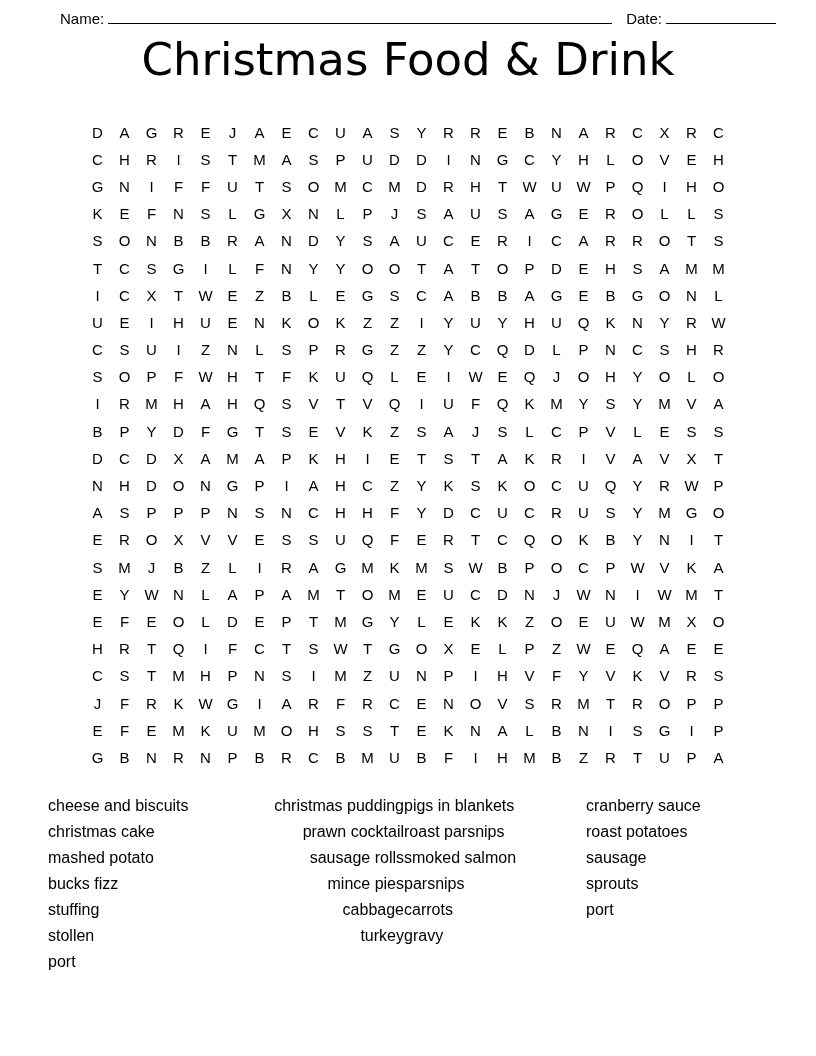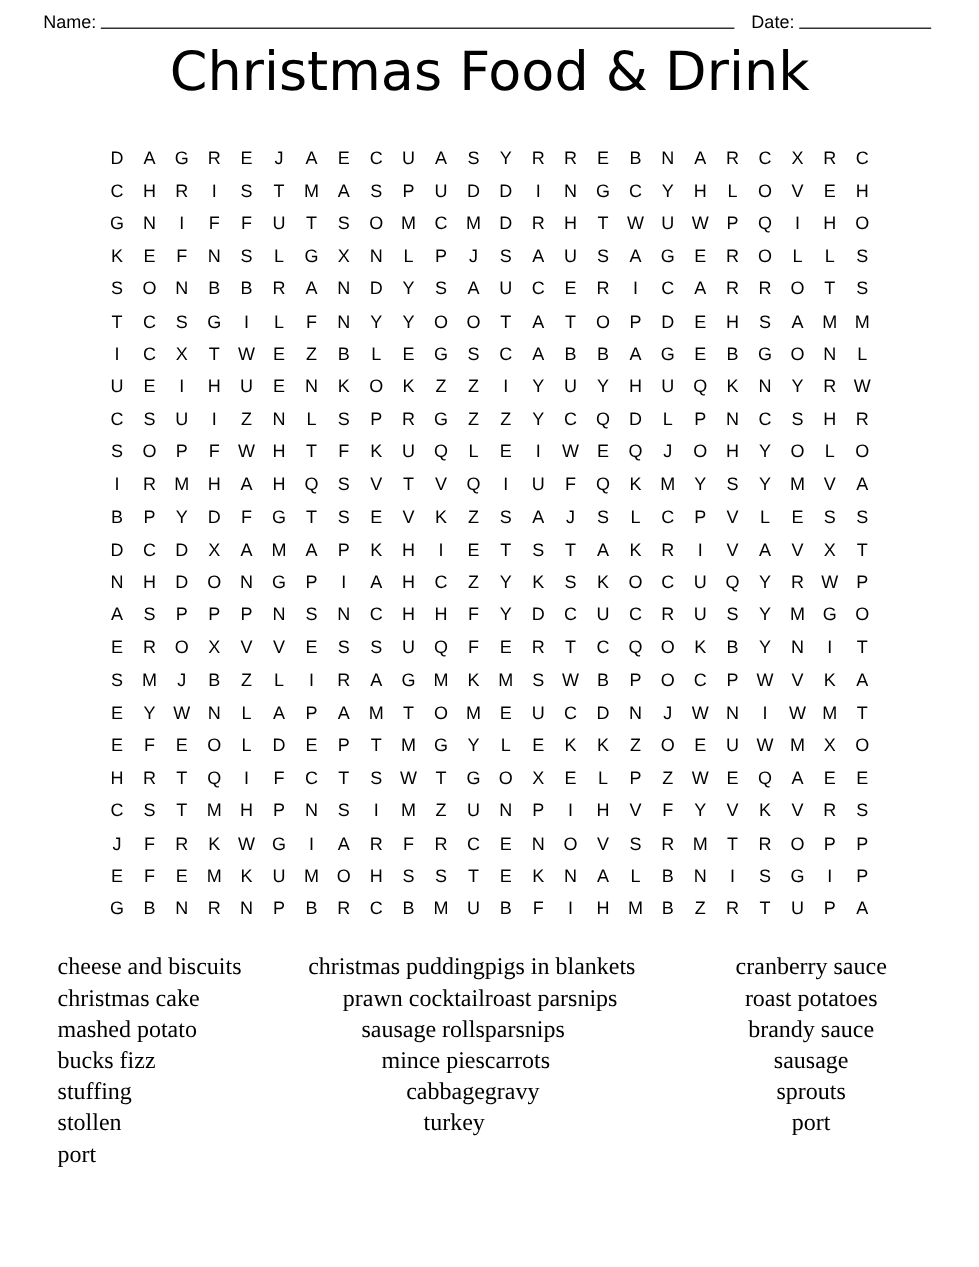--- a/index.html
+++ b/index.html
@@ -23,20 +23,21 @@
     position: relative;
   }
 
   
   .header-row {
     display: flex;
     align-items: flex-end;
     font-size: 15px;
     padding-top: 4px;
     white-space: nowrap;
+    margin-left: 24px;
   }
   .hdr-label { font-size: 15px; }
   .hdr-rule {
     border-bottom: 1px solid #000;
     flex: 1 1 auto;
     margin: 0 4px 3px 4px;
     height: 13px;
   }
   .hdr-rule.date-rule {
     flex: 0 0 110px;
@@ -83,26 +84,25 @@
     display: flex;
     gap: 0;
   }
   .wl-col {
     display: flex;
     flex-direction: column;
   }
   .wl-col.c1 { width: 180px; }
   .wl-col.c2 { width: 176px; text-align: right; }
   .wl-col.c3 { width: 182px; }
-  .wl-col.c4 { width: 180px; text-align: center; }
+  .wl-col.c4 { width: 180px; }
   .wl-item {
-    font-size: 20px;
+    font-size: 16px;
     line-height: 26px;
     white-space: nowrap;
-    font-family: Liberation Serif, serif;
   }
 </style>
 </head>
 <body>
 
 <div class="page">
 
   <div class="header-row">
     <span class="hdr-label">Name:</span>
     <span class="hdr-rule"></span>
@@ -754,27 +754,27 @@
         <div class="wl-item">christmas pudding</div>
         <div class="wl-item">prawn cocktail</div>
         <div class="wl-item">sausage rolls</div>
         <div class="wl-item">mince pies</div>
         <div class="wl-item">cabbage</div>
         <div class="wl-item">turkey</div>
       </div>
       <div class="wl-col c3">
         <div class="wl-item">pigs in blankets</div>
         <div class="wl-item">roast parsnips</div>
+        <div class="wl-item">smoked salmon</div>
         <div class="wl-item">parsnips</div>
         <div class="wl-item">carrots</div>
         <div class="wl-item">gravy</div>
       </div>
       <div class="wl-col c4">
         <div class="wl-item">cranberry sauce</div>
         <div class="wl-item">roast potatoes</div>
-        <div class="wl-item">brandy sauce</div>
         <div class="wl-item">sausage</div>
         <div class="wl-item">sprouts</div>
         <div class="wl-item">port</div>
       </div>
     </div>
 
 </div>
 
 </body></html>

